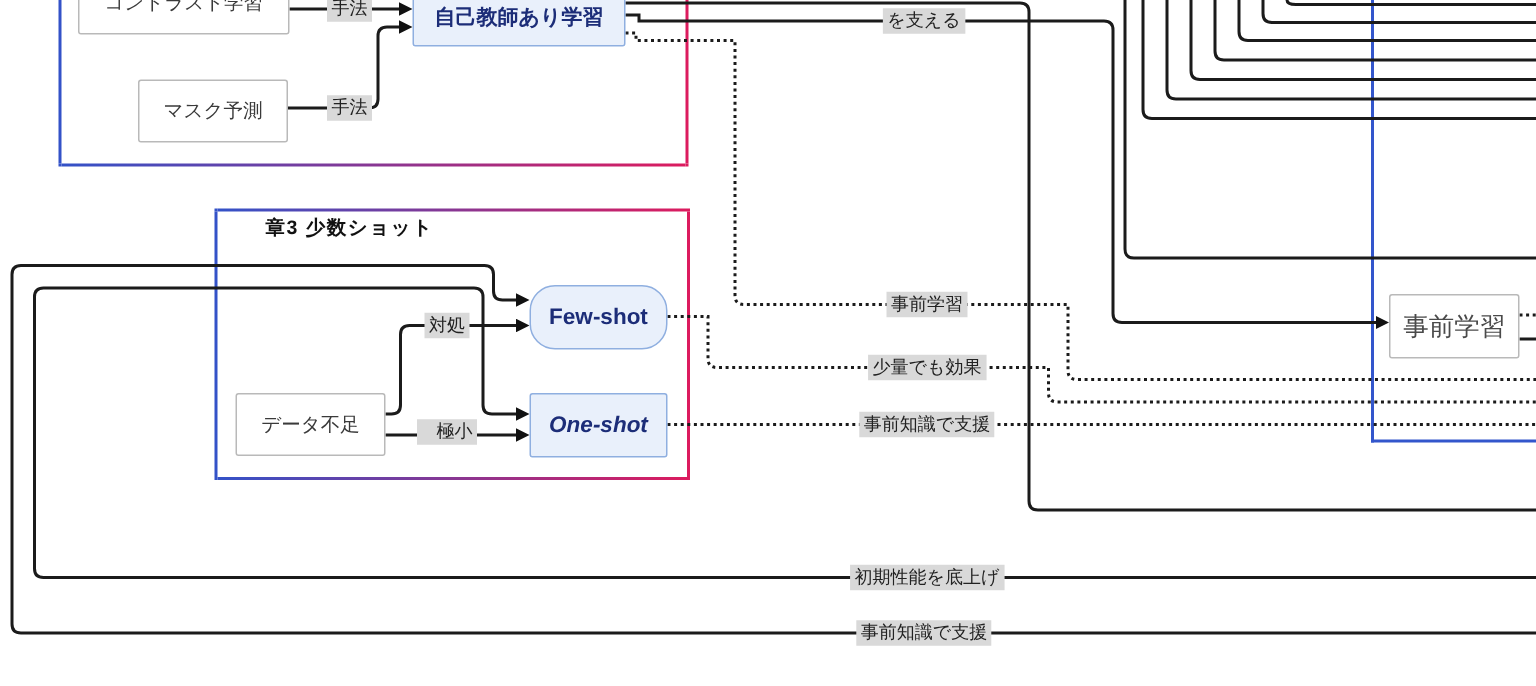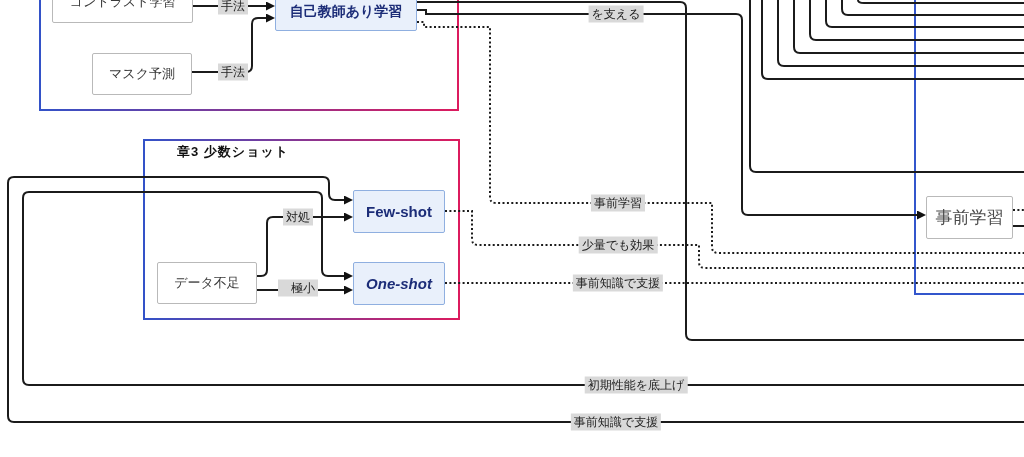--- a/index.html
+++ b/index.html
@@ -112,22 +112,22 @@
 </svg>
 
 <div class="edge-label" style="left:233px;top:6px;">手法</div>
 <div class="edge-label" style="left:233px;top:72px;">手法</div>
 <div class="edge-label" style="left:616px;top:14px;">を支える</div>
 <div class="edge-label" style="left:618px;top:203px;">事前学習</div>
 <div class="edge-label" style="left:298px;top:217px;">対処</div>
 <div class="edge-label" style="left:298px;top:288px;padding-left:13px;">極小</div>
 <div class="edge-label" style="left:618px;top:245px;">少量でも効果</div>
 <div class="edge-label" style="left:618px;top:283px;">事前知識で支援</div>
-<div class="edge-label" style="left:636px;top:385px;">初期性能を底上げ</div>
+<div class="edge-label" style="left:618px;top:385px;">初期性能を底上げ</div>
 <div class="edge-label" style="left:616px;top:422px;">事前知識で支援</div>
 
 <div class="node node-gray layer-nodes" style="left:52px;top:-20px;width:141px;height:43px;">コントラスト学習</div>
 <div class="node node-gray layer-nodes" style="left:92px;top:53px;width:100px;height:42px;">マスク予測</div>
 <div class="node node-blue layer-nodes" style="left:275px;top:-8px;width:142px;height:39px;">自己教師あり学習</div>
 <div class="node node-gray layer-nodes" style="left:157px;top:262px;width:100px;height:42px;">データ不足</div>
-<div class="node node-blue node-blue-en layer-nodes" style="left:353px;top:190px;width:92px;height:43px;">Few-shot</div>
+<div class="node node-blue node-blue-en layer-nodes" style="left:353px;top:190px;width:92px;height:43px;border-radius:17px;">Few-shot</div>
 <div class="node node-blue node-blue-en layer-nodes" style="left:353px;top:262px;width:92px;height:43px;font-style:italic;">One-shot</div>
 <div class="node node-gray layer-nodes" style="left:926px;top:196px;width:87px;height:43px;font-size:17px;color:#4a4a4a;">事前学習</div>
 
 </body></html>

